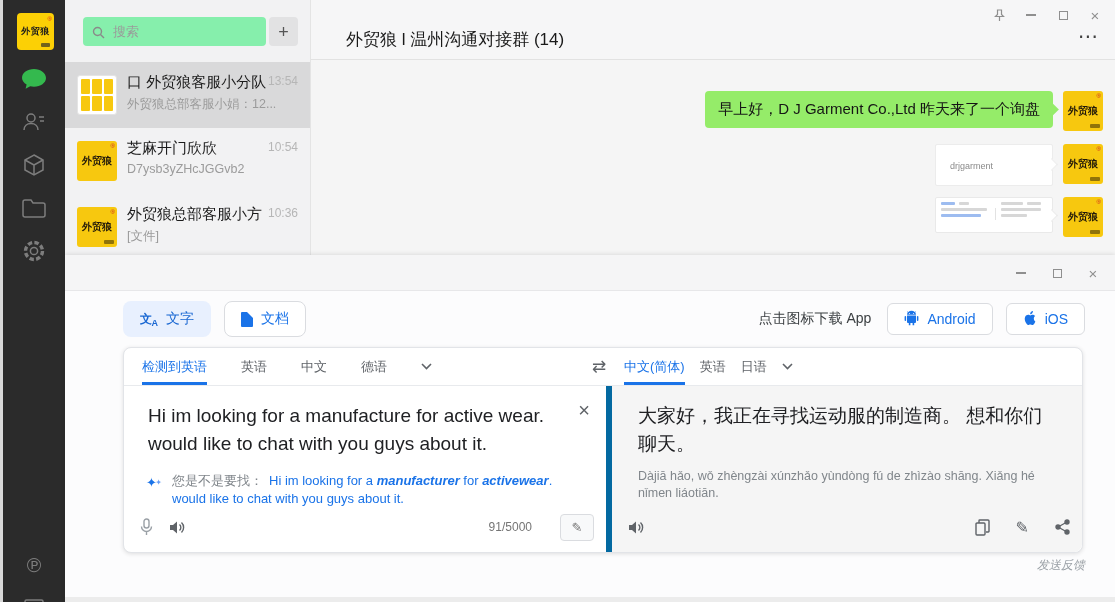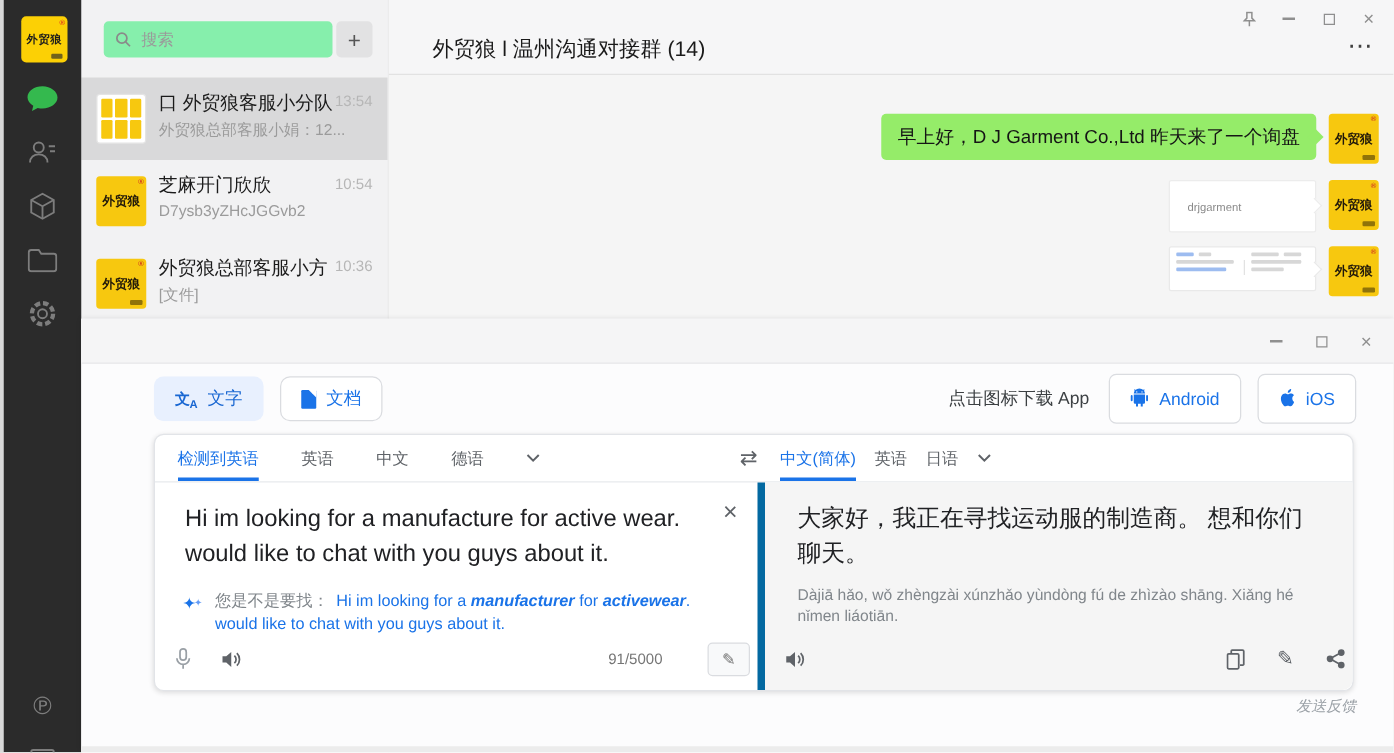--- a/index.html
+++ b/index.html
@@ -70,21 +70,21 @@
   .toolbar { position:absolute; top:46px; left:58px; right:30px; height:36px; display:flex; align-items:center; }
   .chip { display:flex; align-items:center; gap:8px; height:36px; padding:0 16px; border-radius:8px; font-size:14px; cursor:pointer; border:1px solid transparent; }
   .chip-text { background:#e8f0fe; color:#1967d2; }
   .chip-doc { background:#fff; color:#1a73e8; border-color:#dadce0; margin-left:13px; }
   .tr-ic { position:relative; width:18px; height:16px; font-weight:bold; color:#1967d2; }
   .tr-zh { position:absolute; left:0; top:0; font-size:12px; }
   .tr-a { position:absolute; right:0; bottom:-1px; font-size:9px; }
   .doc-ic { position:relative; width:12px; height:15px; background:#1a73e8; border-radius:1px; }
   .doc-ic::before { content:""; position:absolute; right:0; top:0; border:3px solid #fff; border-left-color:transparent; border-bottom-color:transparent; }
   .dl-hint { margin-left:auto; font-size:14px; color:#3c4043; margin-right:16px; }
-  .store-btn { display:flex; align-items:center; gap:8px; height:40px; padding:0 16px; border-radius:6px; background:#fff; border:1px solid #dadce0; color:#1a73e8; font-size:14px; font-weight:500; cursor:pointer; }
+  .store-btn { display:flex; align-items:center; gap:8px; height:32px; padding:0 16px; border-radius:6px; background:#fff; border:1px solid #dadce0; color:#1a73e8; font-size:14px; font-weight:500; cursor:pointer; }
   .store-btn + .store-btn { margin-left:13px; }
 
   .t-card { position:absolute; left:58px; right:32px; top:92px; height:206px; background:#fff; border:1px solid #e2e4e8; border-radius:8px; box-shadow:0 1px 4px rgba(0,0,0,.12); }
   .lang-bar { position:relative; height:38px; border-bottom:1px solid #e8eaed; }
   .lb-left { position:absolute; left:18px; top:0; bottom:0; display:flex; gap:34px; align-items:center; }
   .lb-right { position:absolute; left:500px; top:0; bottom:0; display:flex; gap:15px; align-items:center; }
   .lang-tab { font-size:13px; color:#5f6368; height:100%; display:flex; align-items:center; cursor:pointer; white-space:nowrap; }
   .lang-tab.active { color:#1a73e8; box-shadow:inset 0 -3px 0 #1a73e8; }
   .chev { display:flex; align-items:center; cursor:pointer; }
   .swap-btn { position:absolute; left:458px; top:0; bottom:0; width:34px; display:flex; align-items:center; justify-content:center; font-size:17px; color:#5f6368; cursor:pointer; }
@@ -93,21 +93,21 @@
   .panel-tgt { position:relative; flex:1; background:#f5f5f5; padding:16px 24px 12px 26px; border-radius:0 0 8px 0; }
   .src-text { font-size:19px; color:#202124; line-height:28px; max-width:420px; }
   .clear-x { position:absolute; top:14px; right:16px; font-size:20px; color:#5f6368; cursor:pointer; line-height:1; }
   .suggest { position:absolute; left:20px; right:20px; top:86px; display:flex; gap:10px; font-size:13px; line-height:18px; }
   .spark { position:relative; width:18px; height:20px; flex:0 0 auto; }
   .spark-l { position:absolute; left:2px; top:2px; color:#1a73e8; font-size:13px; }
   .spark-s { position:absolute; right:0px; bottom:0px; color:#669df6; font-size:8px; }
   .sg-prefix { color:#80868b; margin-right:6px; }
   .sg-blue { color:#1a73e8; }
   .sg-em { font-weight:bold; font-style:italic; }
-  .panel-foot { position:absolute; left:16px; right:6px; bottom:10px; height:30px; display:flex; align-items:center; gap:24px; }
+  .panel-foot { position:absolute; left:16px; right:12px; bottom:10px; height:30px; display:flex; align-items:center; gap:16px; }
   .count { margin-left:auto; font-size:12px; color:#757575; }
   .edit-btn { width:34px; height:27px; background:#f8f9fa; border:1px solid #dadce0; border-radius:4px; color:#757575; font-size:13px; cursor:pointer; display:flex; align-items:center; justify-content:center; margin-left:12px; }
   .tgt-text { font-size:19px; color:#202124; line-height:28px; max-width:440px; }
   .pinyin { margin-top:10px; font-size:12.5px; color:#80868b; line-height:17px; max-width:440px; }
   .tgt-icons-right { margin-left:auto; display:flex; gap:26px; align-items:center; }
   .icon-btn { background:none; border:none; cursor:pointer; padding:0; display:flex; align-items:center; color:#5f6368; }
   .pencil-glyph { font-size:16px; color:#5f6368; }
   .feedback { position:absolute; right:30px; bottom:28px; font-size:12px; color:#9aa0a6; font-style:italic; cursor:pointer; }
 </style>
 </head>

